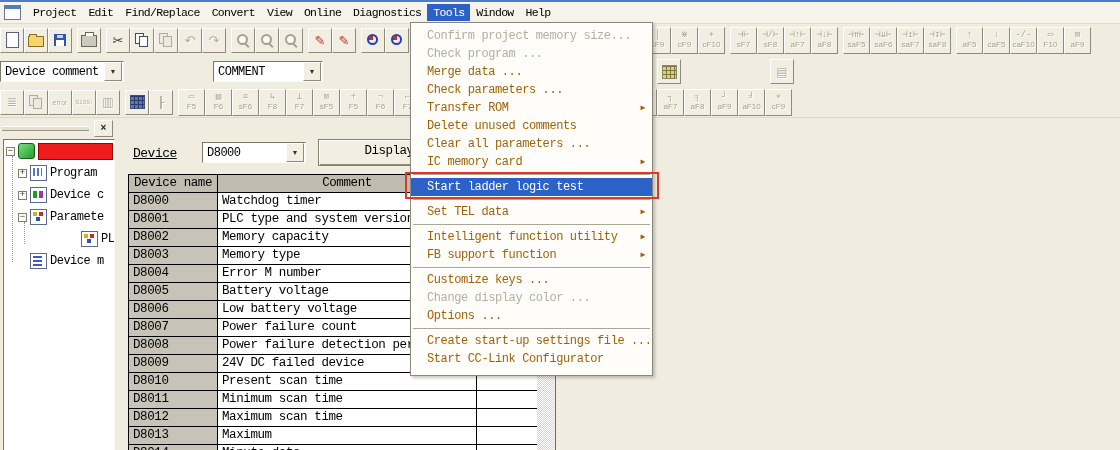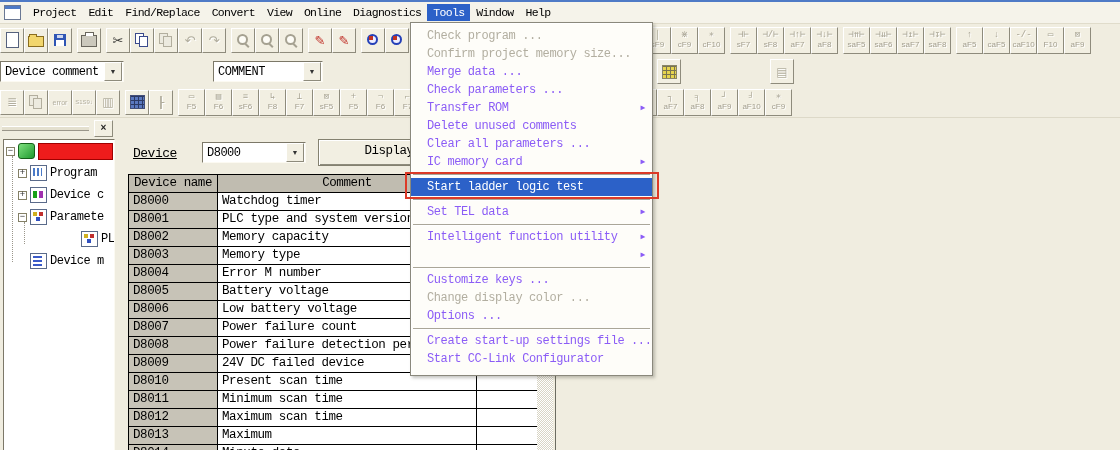--- a/index.html
+++ b/index.html
@@ -123,21 +123,21 @@
   .vscroll{position:absolute;left:419px;top:46px;bottom:0;width:16px;background-color:#d9d5c5;
     background-image:linear-gradient(45deg,#fff 25%,transparent 25%,transparent 75%,#fff 75%),
                      linear-gradient(45deg,#fff 25%,transparent 25%,transparent 75%,#fff 75%);
     background-size:2px 2px;background-position:0 0,1px 1px;}
 
   
   .menu-popup{position:absolute;left:410px;top:22px;width:243px;height:354px;background:#fefdf9;
     border:1px solid #8a887c;box-shadow:inset 1px 1px 0 #fff,2px 2px 3px rgba(90,88,78,.35);
     z-index:50;box-sizing:border-box;padding-top:4px;}
   .mi{height:18px;display:flex;align-items:center;padding:0 6px 0 16px;
-    font:12px/18px var(--mono);letter-spacing:-0.4px;color:#8b5cf6;position:relative;white-space:nowrap;}
+    font:12px/18px var(--mono);letter-spacing:-0.4px;color:#a16207;position:relative;white-space:nowrap;}
   .mi.dis{color:#b2aea0;}
   .mi.hi{background:var(--blue);color:#fff;}
   .mi .arrow{position:absolute;right:7px;top:5px;font-size:8px;line-height:8px;}
   .msep{height:1px;background:#aaa698;margin:3px 2px 3px 2px;box-shadow:0 1px 0 #fff;}
   .red-rect{position:absolute;left:405px;top:172px;width:254px;height:27px;
     border:2px solid #dc3a28;z-index:60;box-sizing:border-box;pointer-events:none;}
 </style>
 </head>
 <body>
 
@@ -571,24 +571,24 @@
           <div class="c1">Minute data</div>
           <div class="c2"></div>
         </div>
       </div>
     <div class="vscroll"></div>
     <div class="cwin-edge"></div>
   </div>
 
   <div class="menu-popup">
       <div class="mi dis">
+        <span>Confirm project memory size...</span>
+      </div>
+      <div class="mi dis">
         <span>Check program ...</span>
-      </div>
-      <div class="mi dis">
-        <span>Confirm project memory size...</span>
       </div>
       <div class="mi">
         <span>Merge data ...</span>
       </div>
       <div class="mi">
         <span>Check parameters ...</span>
       </div>
       <div class="mi">
         <span>Transfer ROM</span>
         <span class="arrow">▶</span>
@@ -611,20 +611,21 @@
       <div class="mi">
         <span>Set TEL data</span>
         <span class="arrow">▶</span>
       </div>
       <div class="msep"></div>
       <div class="mi">
         <span>Intelligent function utility</span>
         <span class="arrow">▶</span>
       </div>
       <div class="mi">
+        <span>FB support function</span>
         <span class="arrow">▶</span>
       </div>
       <div class="msep"></div>
       <div class="mi">
         <span>Customize keys ...</span>
       </div>
       <div class="mi dis">
         <span>Change display color ...</span>
       </div>
       <div class="mi">

